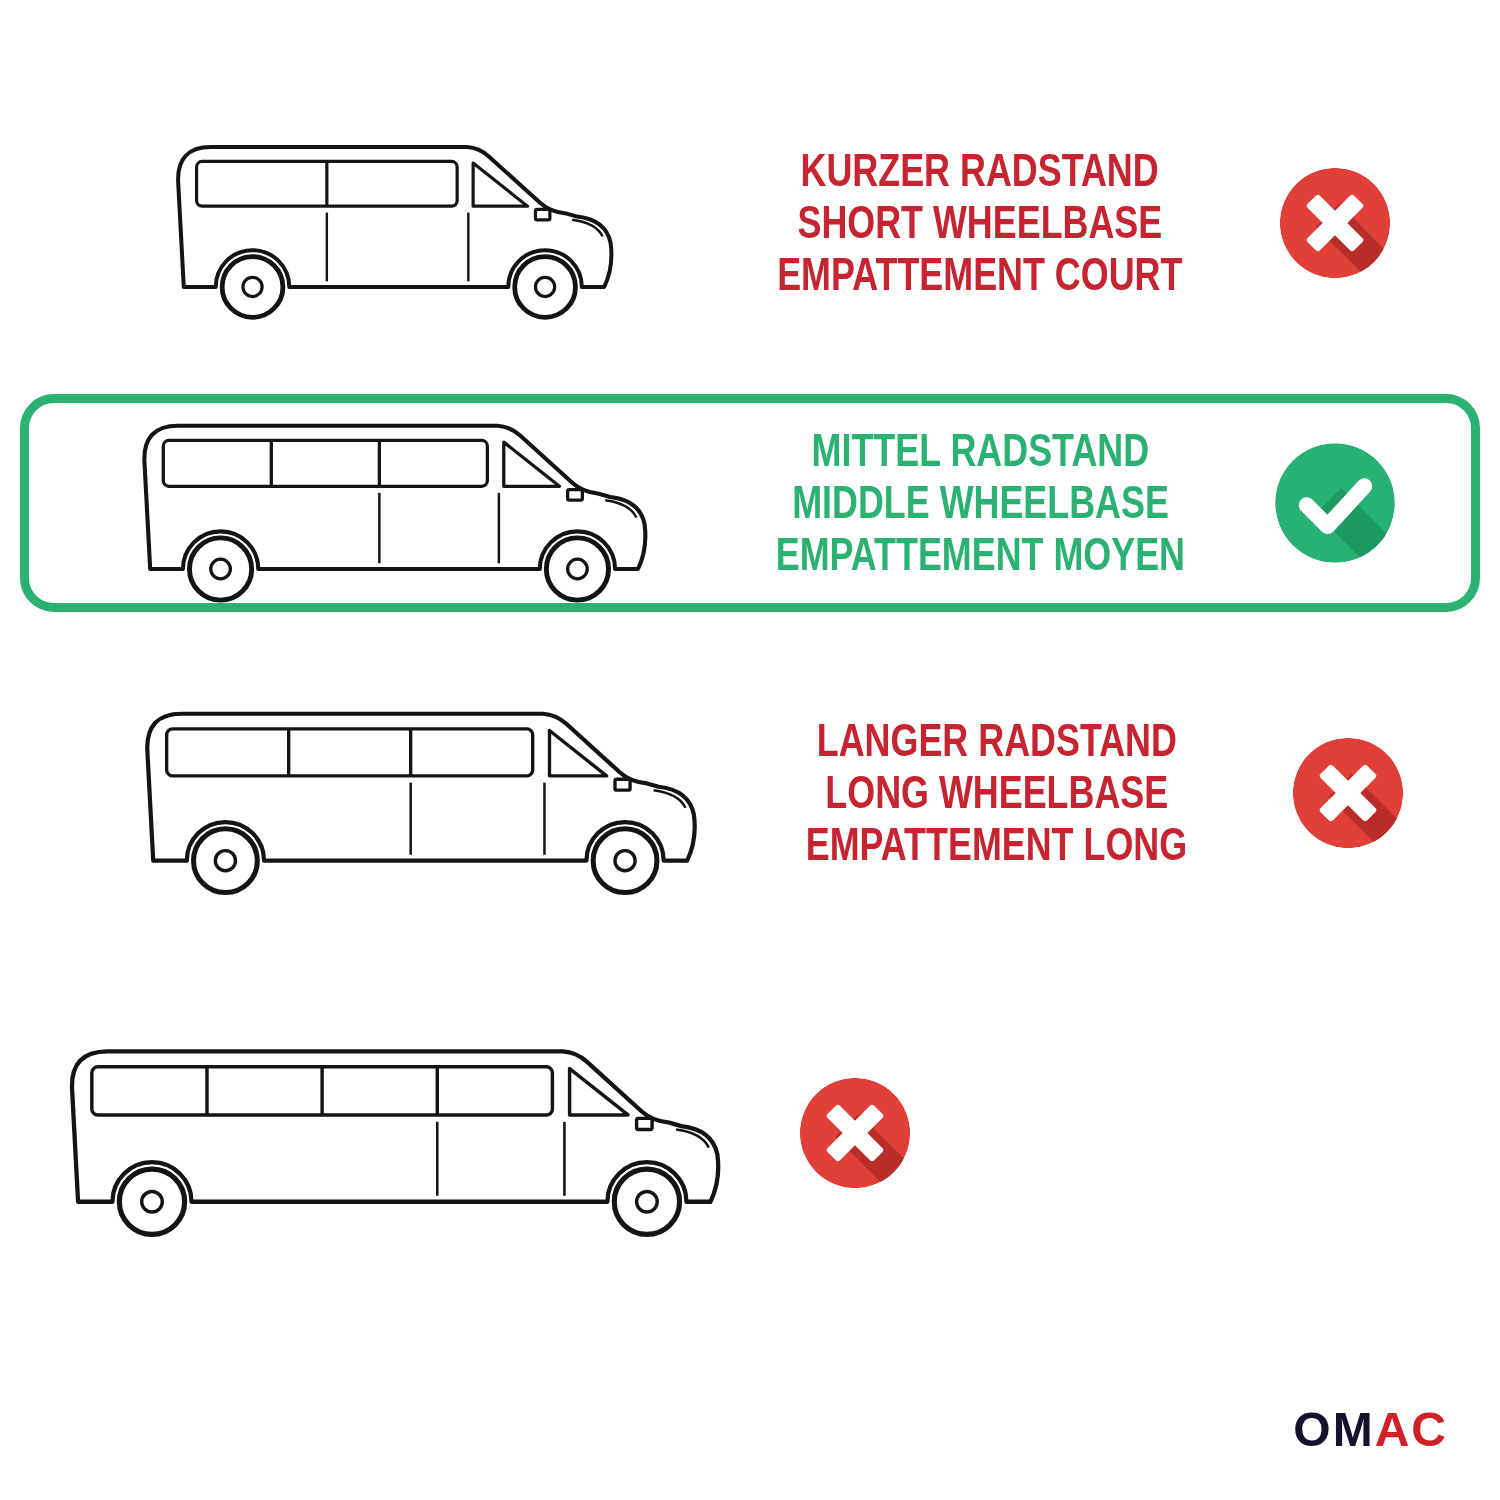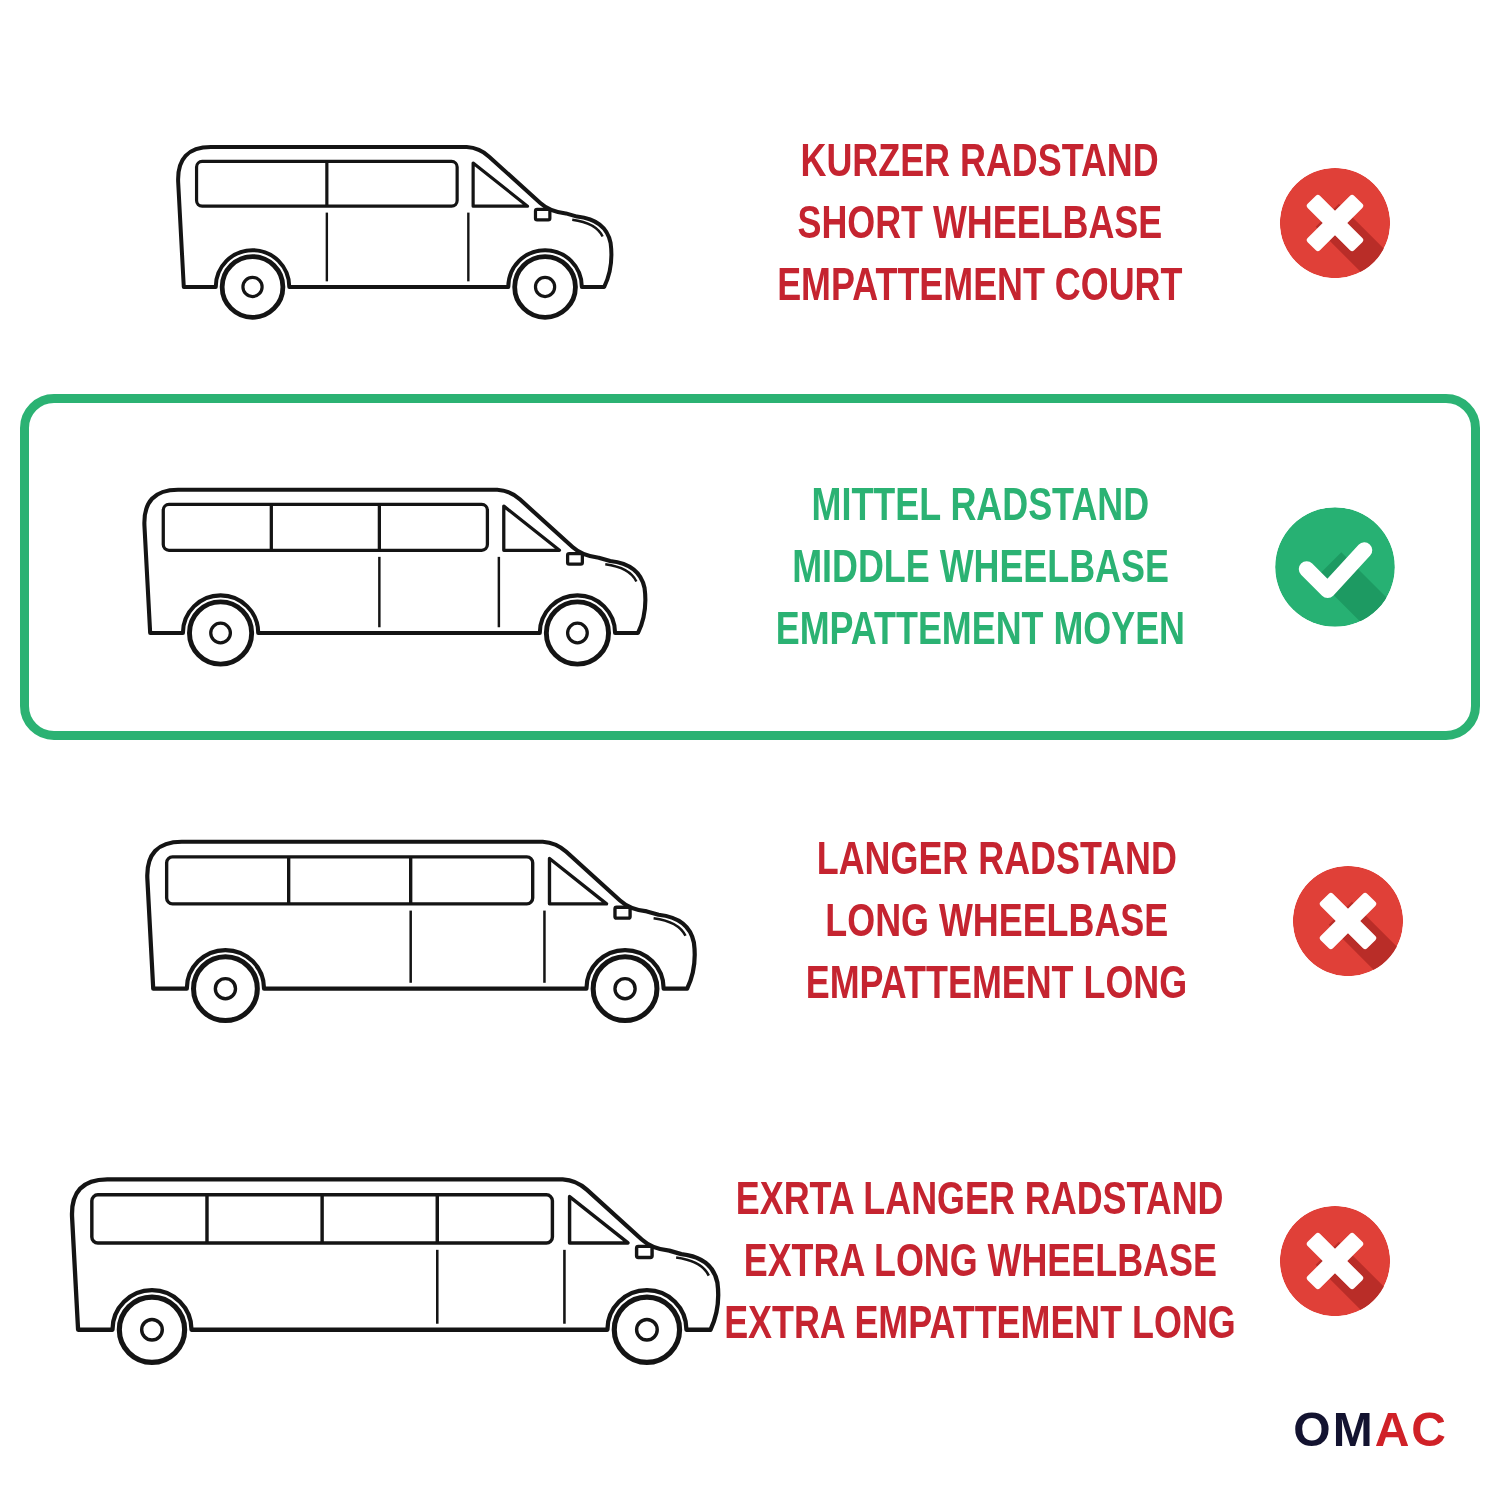--- a/index.html
+++ b/index.html
@@ -14,40 +14,40 @@
 
   .row {
     display:flex; align-items:center;
     height:290px;
     padding:0 40px;
   }
   .row.r4 { height:310px; margin-top:40px; }
   .row.r3 { margin-top:36px;margin-left:36px; }
 
   .van-cell { width:700px; display:flex; justify-content:center; align-items:center; }
-  .text-cell { width:480px; display:flex; flex-direction:column; align-items:center; gap:12px; }
+  .text-cell { width:480px; display:flex; flex-direction:column; align-items:center; gap:2px; }
   .text-line {
     white-space:nowrap;
     font-weight:700;
     font-size:46px;
     line-height:1.08;
     transform:scaleX(0.78);
     transform-origin:center;
     letter-spacing:0px;
   }
   .red .text-line { color:var(--red); }
   .green .text-line { color:var(--green); }
   .icon-cell { width:230px; display:flex; justify-content:center; align-items:center; }
 
   .highlight-wrap {
     border:9px solid var(--green);
     border-radius:34px;
     margin:26px 20px 0 20px;
   }
-  .highlight-wrap .row { height:328px; padding:0 11px; }
+  .highlight-wrap .row { height:200px; padding:0 11px; }
 
   
   .van-svg .body { fill:#fff; stroke:var(--line); stroke-width:5; stroke-linejoin:round; stroke-linecap:round; }
   .van-svg .win  { fill:#fff; stroke:var(--line); stroke-width:4; stroke-linejoin:round; }
   .van-svg .vl   { stroke:var(--line); stroke-width:4; }
   .van-svg .seam { stroke:var(--line); stroke-width:3; }
   .van-svg .tire { fill:#fff; stroke:var(--line); stroke-width:6; }
   .van-svg .hub  { fill:#fff; stroke:var(--line); stroke-width:4; }
   .van-svg .thin { fill:none; stroke:var(--line); stroke-width:3; }
 
@@ -208,25 +208,20 @@
           <rect class="win" x="686" y="118" width="18" height="13" rx="2"></rect>
           <line class="seam" x1="602" y1="122" x2="602" y2="208"></line>
           <line class="seam" x1="454" y1="122" x2="454" y2="208"></line>
           <path class="thin" d="M 732 131 Q 762 135 770 152"></path>
           <circle class="tire" cx="122" cy="215" r="38"></circle>
           <circle class="hub" cx="122" cy="215" r="12"></circle>
           <circle class="tire" cx="698" cy="215" r="38"></circle>
           <circle class="hub" cx="698" cy="215" r="12"></circle>
         </svg>
       </div>
-    <div class="text-cell red">
-      <div class="text-line">EXRTA LANGER RADSTAND</div>
-      <div class="text-line">EXTRA LONG WHEELBASE</div>
-      <div class="text-line">EXTRA EMPATTEMENT LONG</div>
-    </div>
     <div class="icon-cell">
         <svg width="116" height="116" viewBox="0 0 120 120">
       <defs>
             <clipPath id="ic-clip-3">
               <circle cx="60" cy="60" r="57"></circle>
             </clipPath>
           </defs>
       <g clip-path="url(#ic-clip-3)">
         <circle cx="60" cy="60" r="57" class="ic-bg-red"></circle>
         <path class="ic-sh-red" d="M 40 64 L 64 40 L 132 108 L 108 132 Z"></path>

